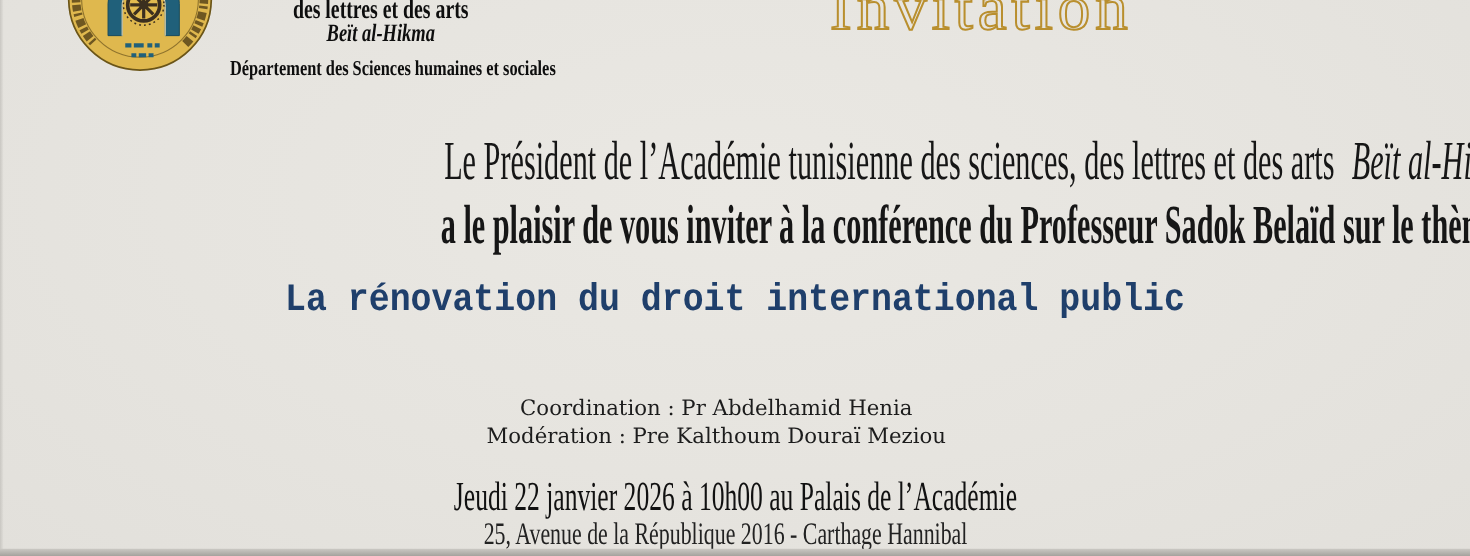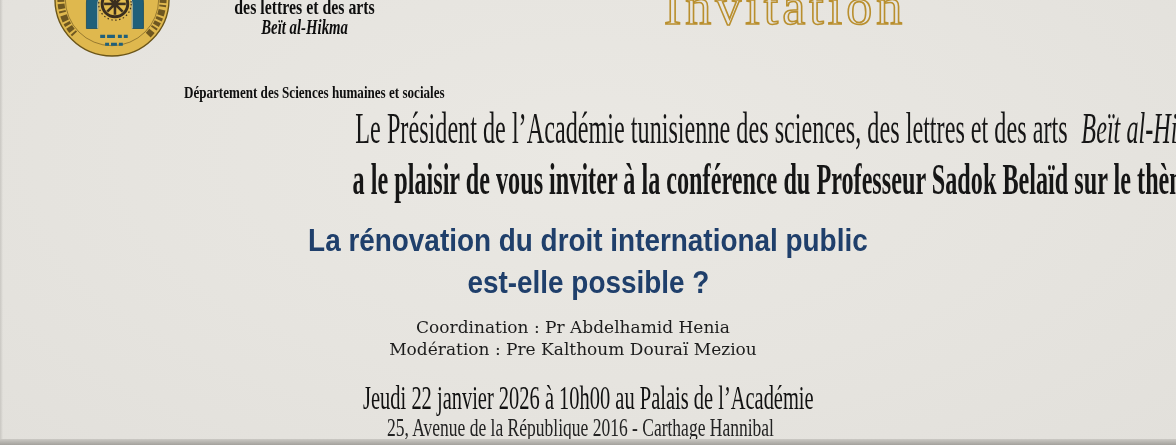--- a/index.html
+++ b/index.html
@@ -34,21 +34,21 @@
     transform-origin: 50% 50%;
     white-space: nowrap;
   }
 
   
   .hdr-line { position: absolute; left: 145px; width: 320px; text-align: center; line-height: 1; white-space: nowrap; color: #0e0e0e; }
   .hdr-org      { top: -4px;  font-size: 22px; font-weight: bold; }
   .hdr-org .sqz { transform: scaleX(0.72); }
   .hdr-name     { top: 17px;  font-size: 20px; font-weight: bold; font-style: italic; }
   .hdr-name .sqz{ transform: scaleX(0.74); }
-  .hdr-dept     { top: 46px;  font-size: 17px; font-weight: bold; margin-top: 38px; }
+  .hdr-dept     { top: 46px;  font-size: 17px; font-weight: bold; }
   .hdr-dept .sqz{ transform: scaleX(0.77); }
 
   
   .invitation {
     position: absolute; left: 664px; top: -19px;
     font-size: 52px; letter-spacing: 4px; line-height: 1;
     font-family: "Liberation Serif", "DejaVu Serif", serif;
     color: #b98f2e;
     white-space: nowrap;
   }
@@ -58,21 +58,21 @@
 
   
   .body1 { top: 107px; font-size: 44px; }
   .body1 .sqz { transform: scaleX(0.55); }
   .body2 { top: 158px; font-size: 44px; font-weight: bold; }
   .body2 .sqz { transform: scaleX(0.55); }
   .dblspace { margin-left: 14px; }
 
   
   .navy {
-    font-family: Liberation Sans, sans-serif;
+    font-family: Liberation Mono, monospace;
     font-weight: bold;
     color: #1f3f6b;
   }
   .navy1 { top: 225px; font-size: 31px; }
   .navy1 .sqz { transform: scaleX(0.90); }
   .navy2 { top: 267px; font-size: 31px; }
   .navy2 .sqz { transform: scaleX(0.90); }
 
   
   .org { font-family: "DejaVu Serif", serif; color: #1c1c1c; }
@@ -147,23 +147,20 @@
     <span class="sqz">
       <span>a le plaisir de vous inviter à la conférence du Professeur</span>
       <b>Sadok Belaïd</b>
       <span>sur le thème :</span>
     </span>
   </div>
 
   <div class="line navy navy1">
     <span class="sqz">La rénovation du droit international public</span>
   </div>
-  <div class="line navy navy2">
-    <span class="sqz">est-elle possible ?</span>
-  </div>
 
   <div class="line org org1">Coordination : Pr Abdelhamid Henia</div>
   <div class="line org org2">Modération : Pre Kalthoum Douraï Meziou</div>
 
   <div class="line when">
     <span class="sqz">Jeudi 22 janvier 2026  à 10h00 au Palais de l’Académie</span>
   </div>
   <div class="line where">
     <span class="sqz">25, Avenue de la République 2016 - Carthage Hannibal</span>
   </div>

